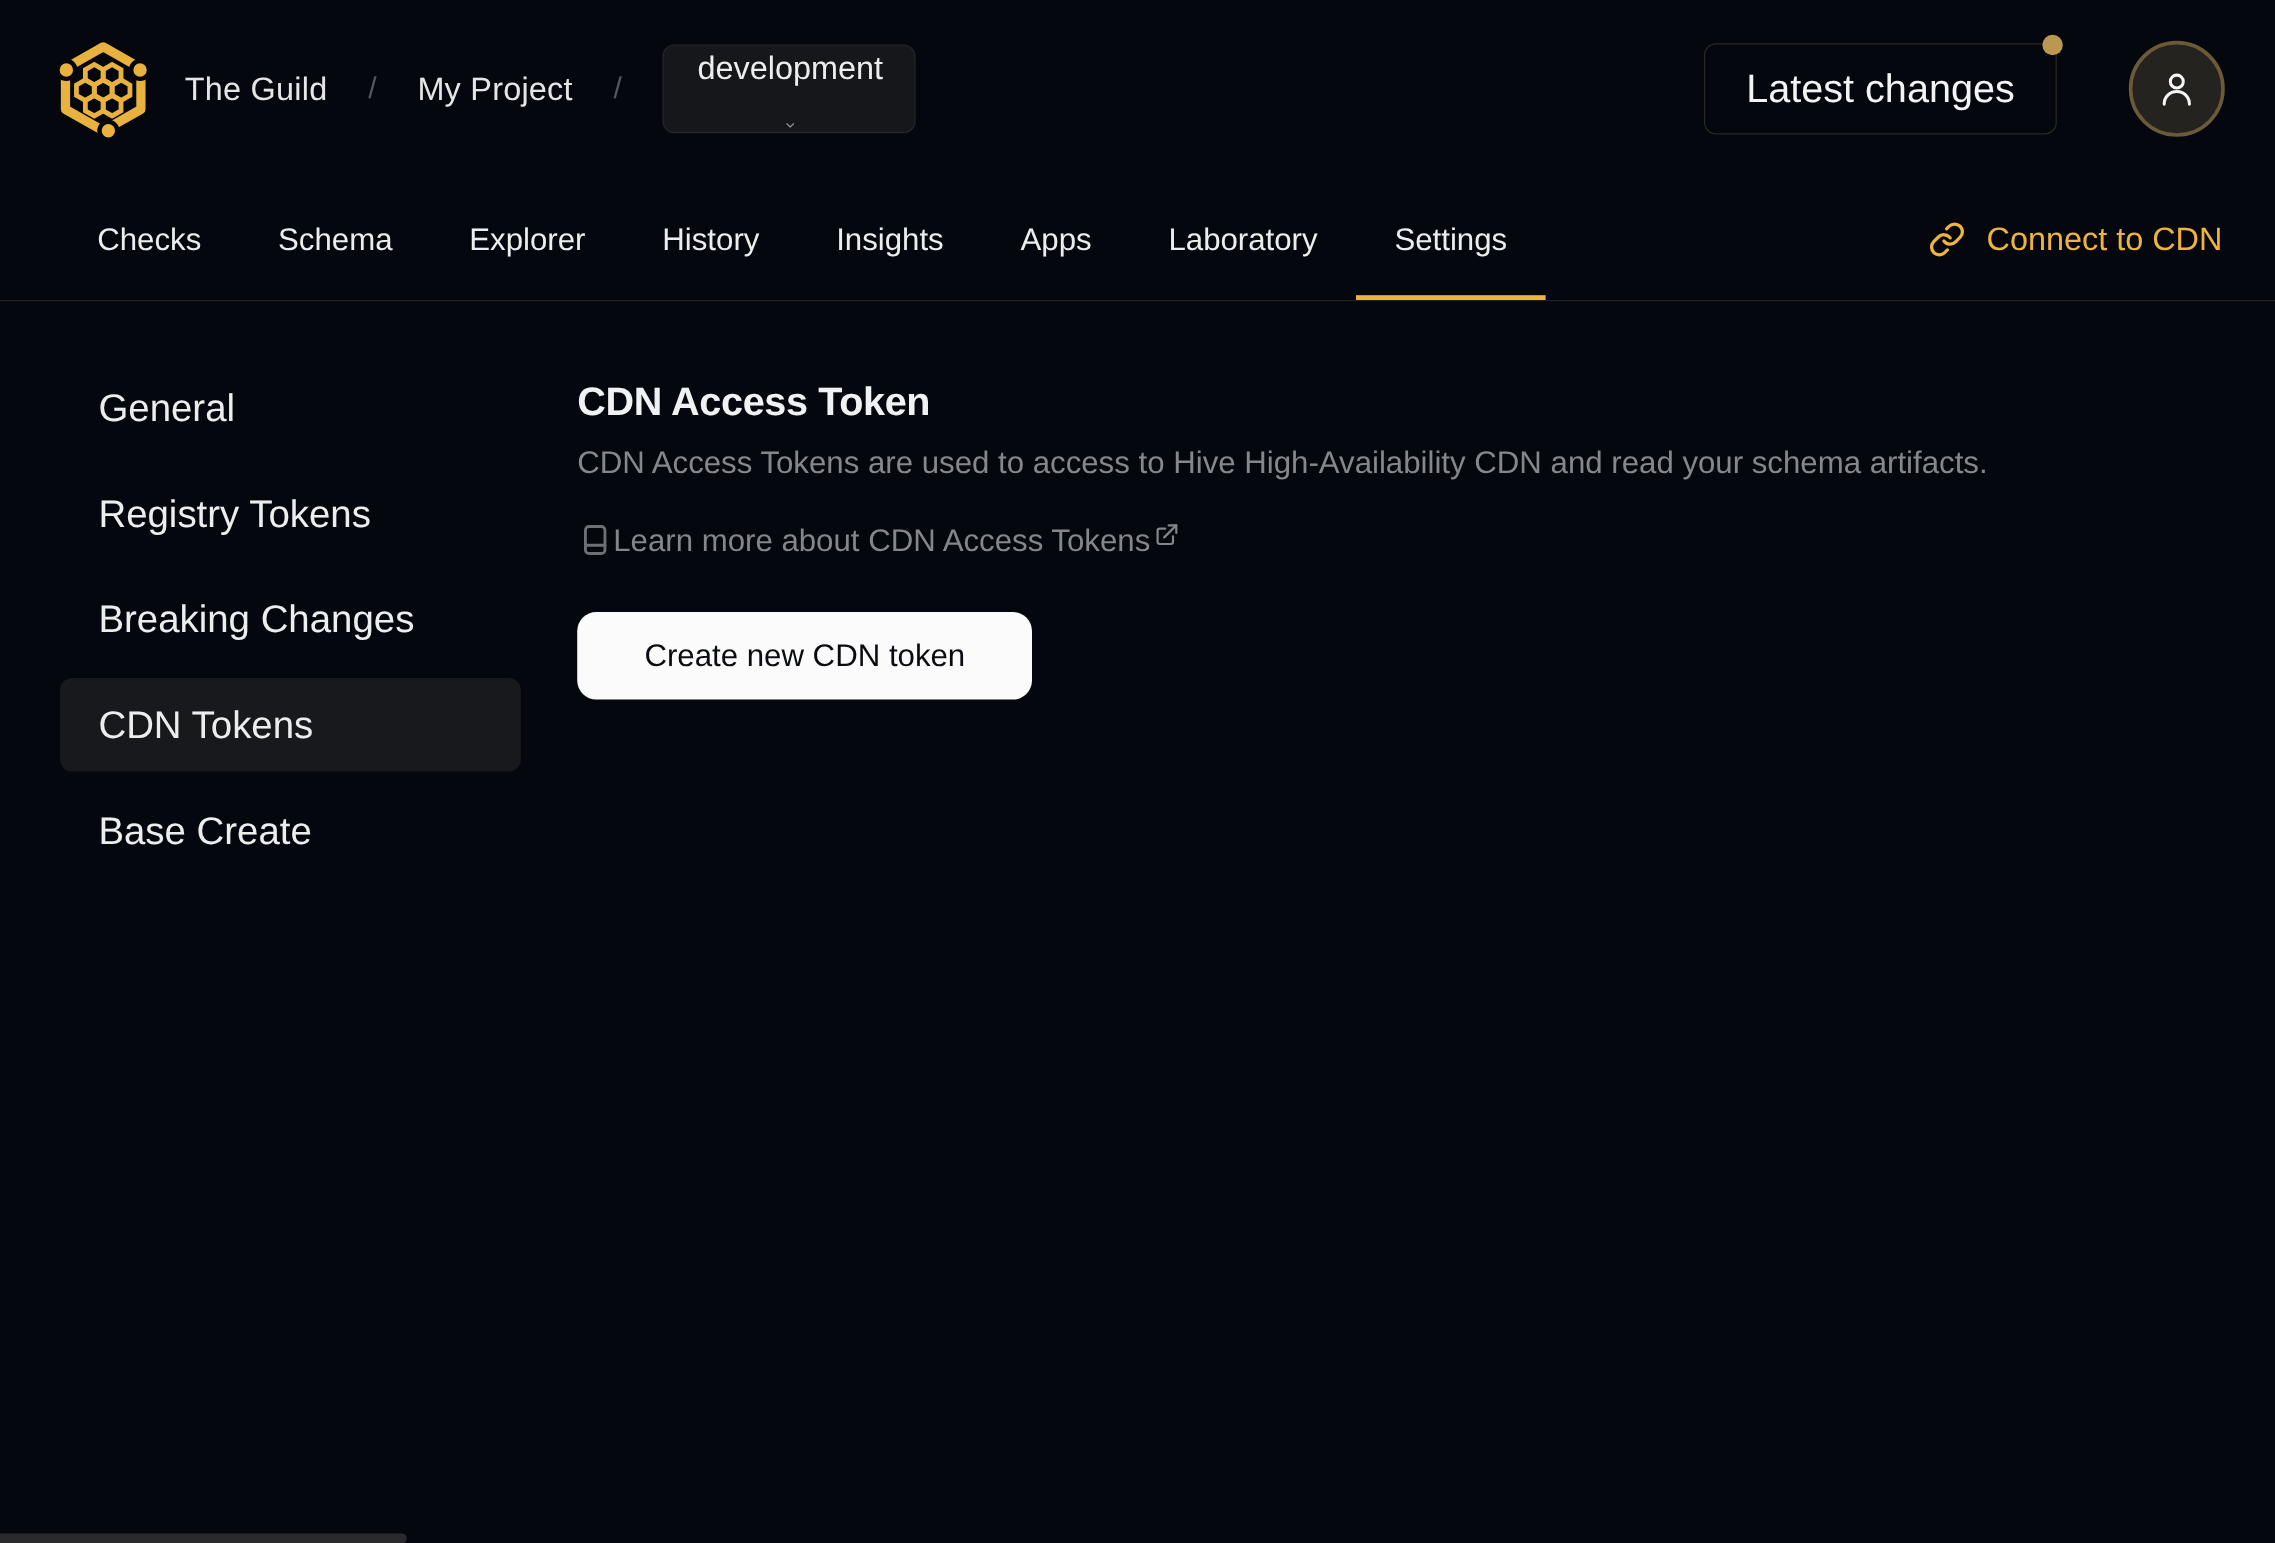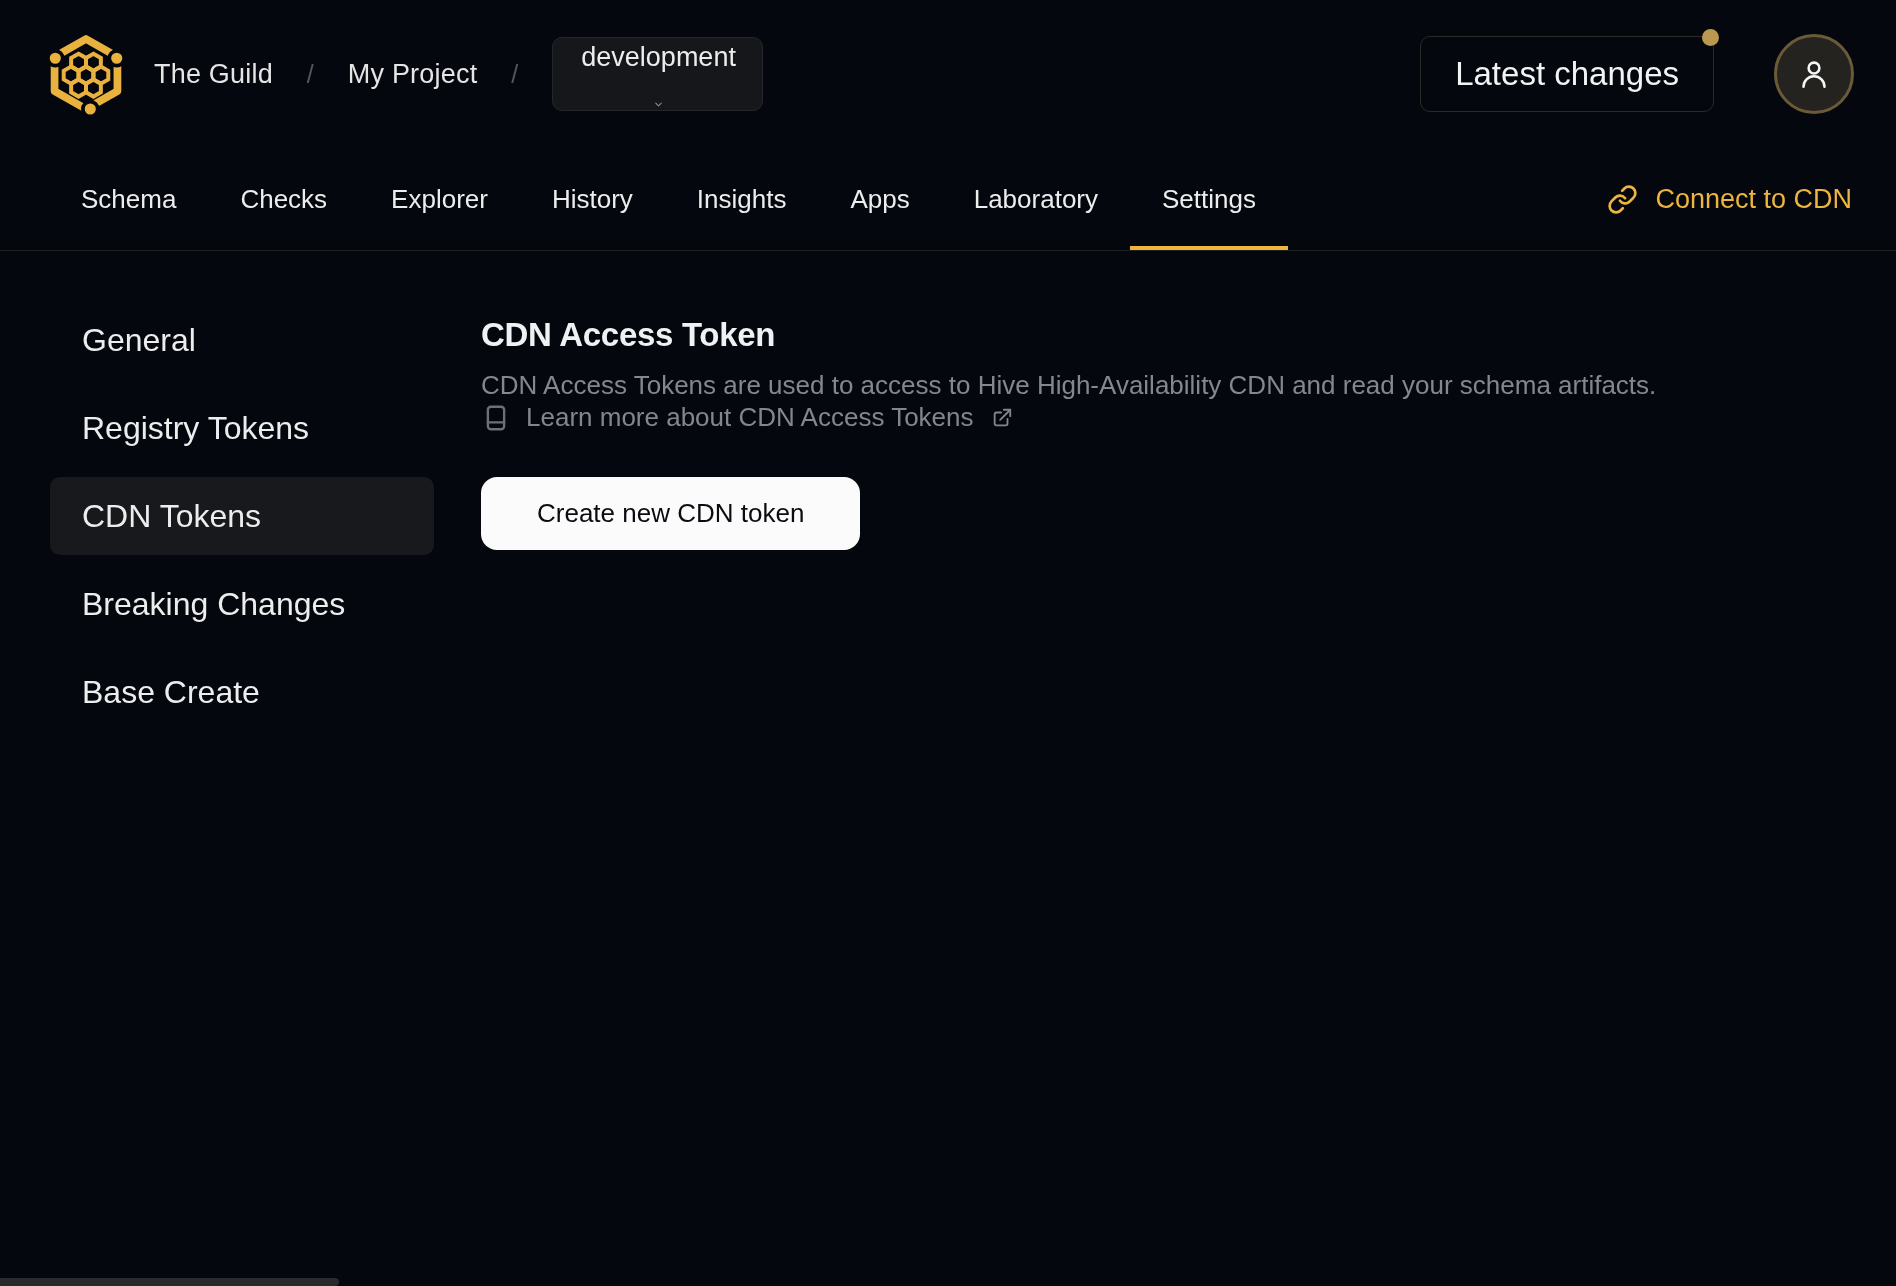--- a/index.html
+++ b/index.html
@@ -96,21 +96,22 @@
 
   .main { flex: 1; padding: 64px 60px 0 47px; }
   .page-title {
     margin: 0; font-size: 33px; font-weight: 700;
     color: #f0f1f3; letter-spacing: -0.3px; line-height: 40px;
   }
   .page-desc {
     margin: 13px 0 0; font-size: 26px; color: #85878c; line-height: 34px;
   }
   .learn-more {
-    display: inline-flex; align-items: center; gap: 15px;
+    margin-top: 33px;
+    display: inline-flex; align-items: flex-start; 
     color: #84868c; font-size: 26px; text-decoration: none;
   }
   .learn-more svg { flex: 0 0 auto; }
   .book-icon { width: 30px; height: 30px; }
   .ext-icon { width: 22px; height: 22px; margin-left: 2px; }
   .create-btn {
     display: block; margin-top: 40px;
     height: 73px; padding: 0 56px;
     background: #fbfbfc; color: #0a0c11;
     border: none; border-radius: 16px;
@@ -173,22 +174,22 @@
 
     <button class="avatar">
       <svg viewBox="0 0 24 24" fill="none" stroke="currentColor" stroke-width="1.7" stroke-linecap="round">
         <circle cx="12" cy="8" r="3.6"></circle>
         <path d="M5 20.5c0-3.9 3.1-7 7-7s7 3.1 7 7"></path>
       </svg>
     </button>
   </header>
 
   <nav class="tabbar">
+    <a href="#" class="tab">Checks</a>
     <a href="#" class="tab">Schema</a>
-    <a href="#" class="tab">Checks</a>
     <a href="#" class="tab">Explorer</a>
     <a href="#" class="tab">History</a>
     <a href="#" class="tab">Insights</a>
     <a href="#" class="tab">Apps</a>
     <a href="#" class="tab">Laboratory</a>
     <a href="#" class="tab active">Settings</a>
 
     <a href="#" class="connect-cdn">
       <svg viewBox="0 0 24 24" fill="none" stroke="#edb43e" stroke-width="2.1" stroke-linecap="round" stroke-linejoin="round">
         <path d="M10 13a5 5 0 0 0 7.54.54l3-3a5 5 0 0 0-7.07-7.07l-1.72 1.71"></path>
@@ -196,22 +197,22 @@
       </svg>
       <span>Connect to CDN</span>
     </a>
   </nav>
 
   <div class="content">
 
     <aside class="settings-sidebar">
       <button class="side-item">General</button>
       <button class="side-item">Registry Tokens</button>
+      <button class="side-item">Breaking Changes</button>
       <button class="side-item active">CDN Tokens</button>
-      <button class="side-item">Breaking Changes</button>
       <button class="side-item">Base Create</button>
     </aside>
 
     <main class="main">
       <h1 class="page-title">CDN Access Token</h1>
       <p class="page-desc">CDN Access Tokens are used to access to Hive High-Availability CDN and read your schema artifacts.</p>
 
       <a href="#" class="learn-more">
         <svg class="book-icon" viewBox="0 0 24 24" fill="none" stroke="#6e7076" stroke-width="1.9" stroke-linecap="round" stroke-linejoin="round">
           <rect x="5.5" y="3" width="13" height="18" rx="2.4"></rect>

